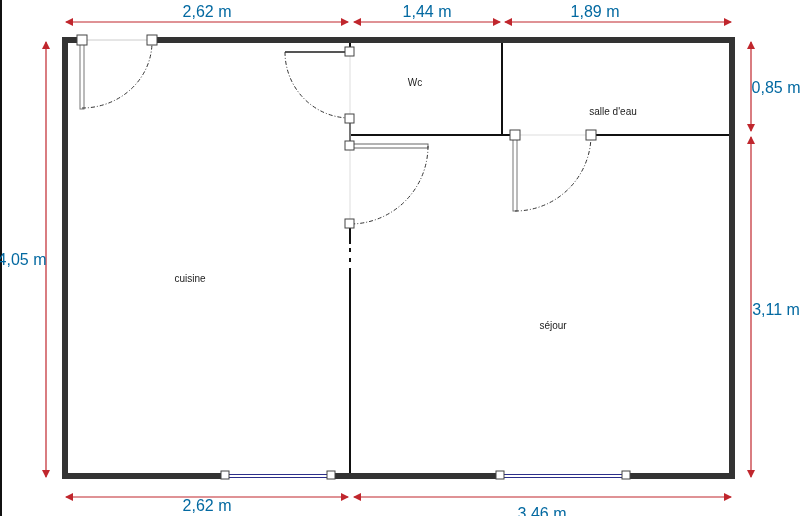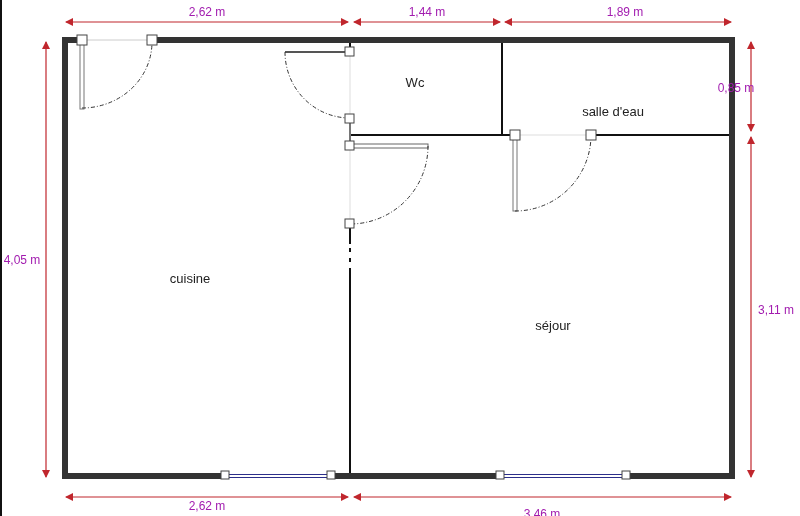--- a/index.html
+++ b/index.html
@@ -1,20 +1,20 @@
 <!DOCTYPE html>
 <html><head>
   <meta charset="utf-8">
   <style>
     html, body { margin: 0; padding: 0; background: #ffffff; }
     body { width: 800px; height: 516px; position: relative; overflow: hidden; font-family: "Liberation Sans", "DejaVu Sans", sans-serif; }
     .left-edge { position: absolute; left: 0; top: 0; width: 2px; height: 516px; background: #111; }
     svg { position: absolute; left: 0; top: 0; }
-    .dim-label { position: absolute; font-size: 12px; color: #a21caf; white-space: nowrap; transform: translate(-50%, -50%); }
-    .room-label { position: absolute; font-size: 13px; color: #222; white-space: nowrap; transform: translate(-50%, -50%); }
+    .dim-label { position: absolute; font-size: 16px; color: #0369a1; white-space: nowrap; transform: translate(-50%, -50%); }
+    .room-label { position: absolute; font-size: 10px; color: #222; white-space: nowrap; transform: translate(-50%, -50%); }
   </style>
 </head>
 <body>
 
 <div class="left-edge"></div>
 
 <svg width="800" height="516" viewBox="0 0 800 516">
   <defs>
     <marker id="arr" markerWidth="8" markerHeight="8" refX="7" refY="4" orient="auto" markerUnits="userSpaceOnUse">
       <path d="M0,0 L8,4 L0,8 z" fill="#c0262d"></path>
@@ -90,23 +90,23 @@
     <rect x="586" y="130" width="10" height="10"></rect>
     <rect x="221" y="471" width="8" height="8"></rect>
     <rect x="327" y="471" width="8" height="8"></rect>
     <rect x="496" y="471" width="8" height="8"></rect>
     <rect x="622" y="471" width="8" height="8"></rect>
   </g>
 </svg>
 
 <div class="dim-label" style="left:207px; top:12px;">2,62 m</div>
 <div class="dim-label" style="left:427px; top:12px;text-align:right;">1,44 m</div>
-<div class="dim-label" style="left:625px; top:12px;">1,89 m</div>
+<div class="dim-label" style="left:595px; top:12px;">1,89 m</div>
 <div class="dim-label" style="left:207px; top:506px;">2,62 m</div>
 <div class="dim-label" style="left:542px; top:506px;margin-top:8px;">3,46 m</div>
 <div class="dim-label" style="left:22px; top:260px;">4,05 m</div>
-<div class="dim-label" style="left:736px; top:88px;">0,85 m</div>
+<div class="dim-label" style="left:776px; top:88px;">0,85 m</div>
 <div class="dim-label" style="left:776px; top:310px;">3,11 m</div>
 
 <div class="room-label" style="left:190px; top:250px;margin-top:28px;">cuisine</div>
 <div class="room-label" style="left:415px; top:82px;">Wc</div>
 <div class="room-label" style="left:613px; top:85px;margin-top:26px;">salle d'eau</div>
 <div class="room-label" style="left:553px; top:325px;">séjour</div>
 
 </body></html>

